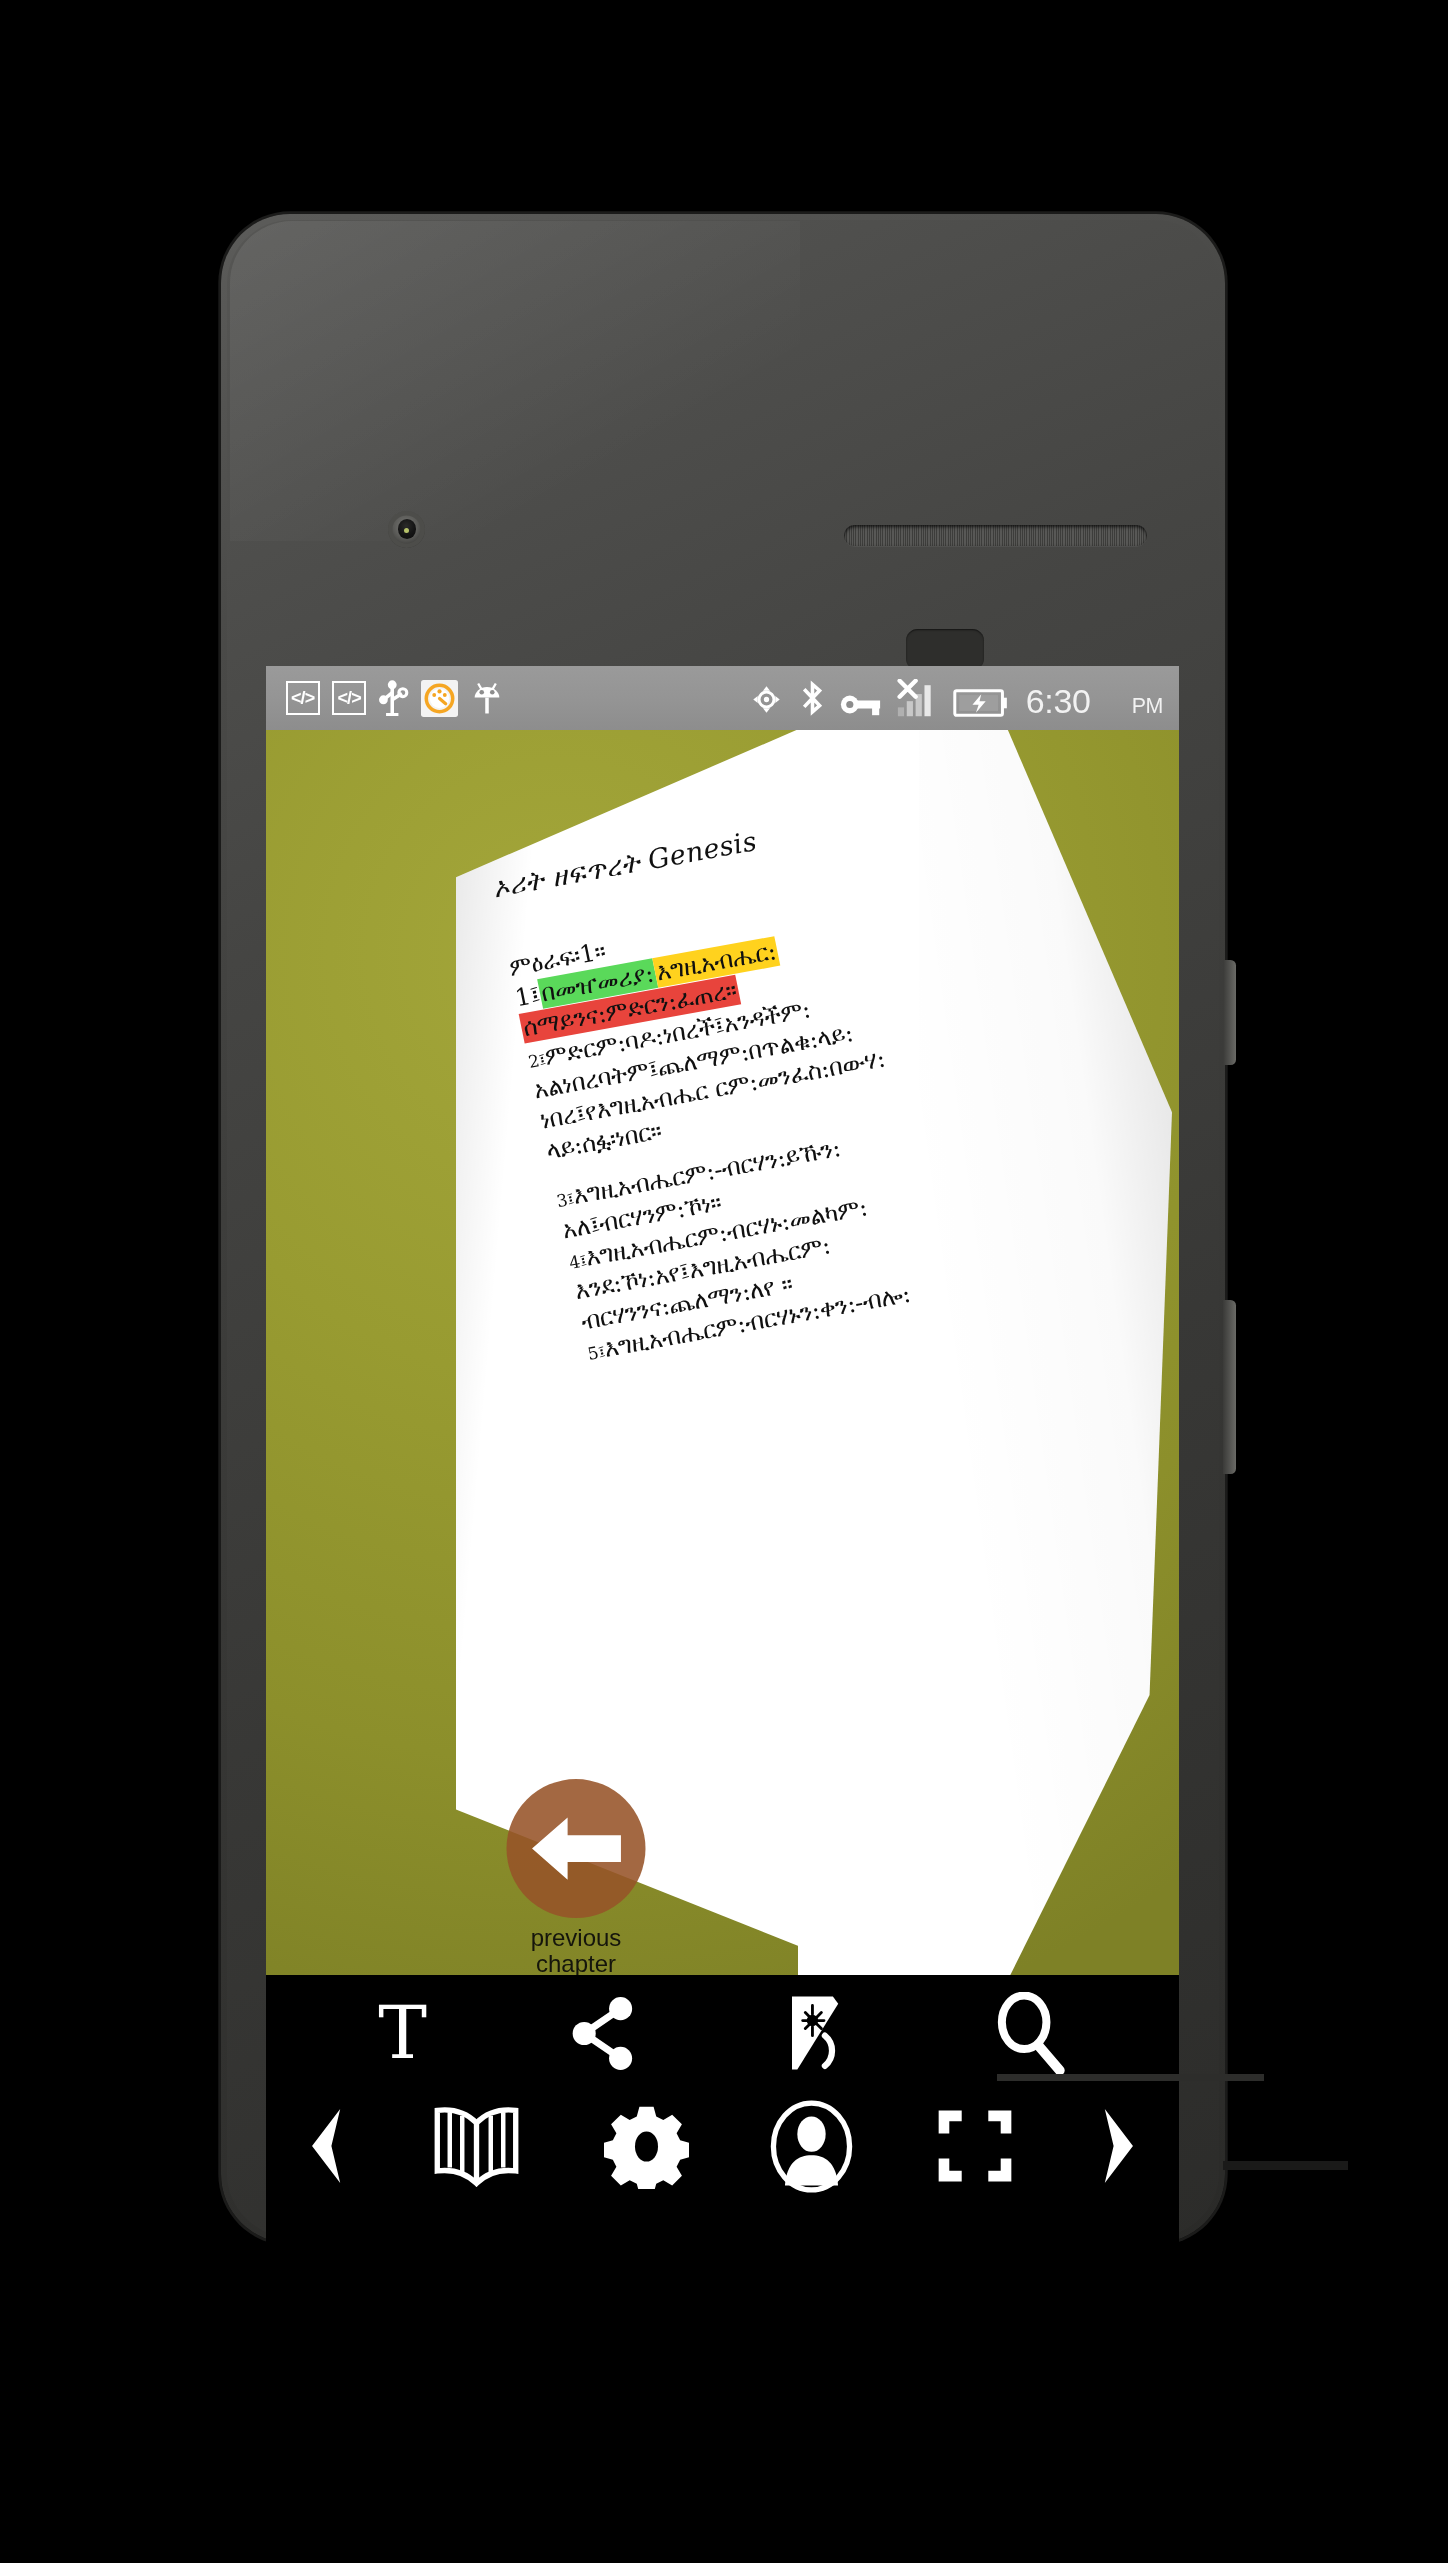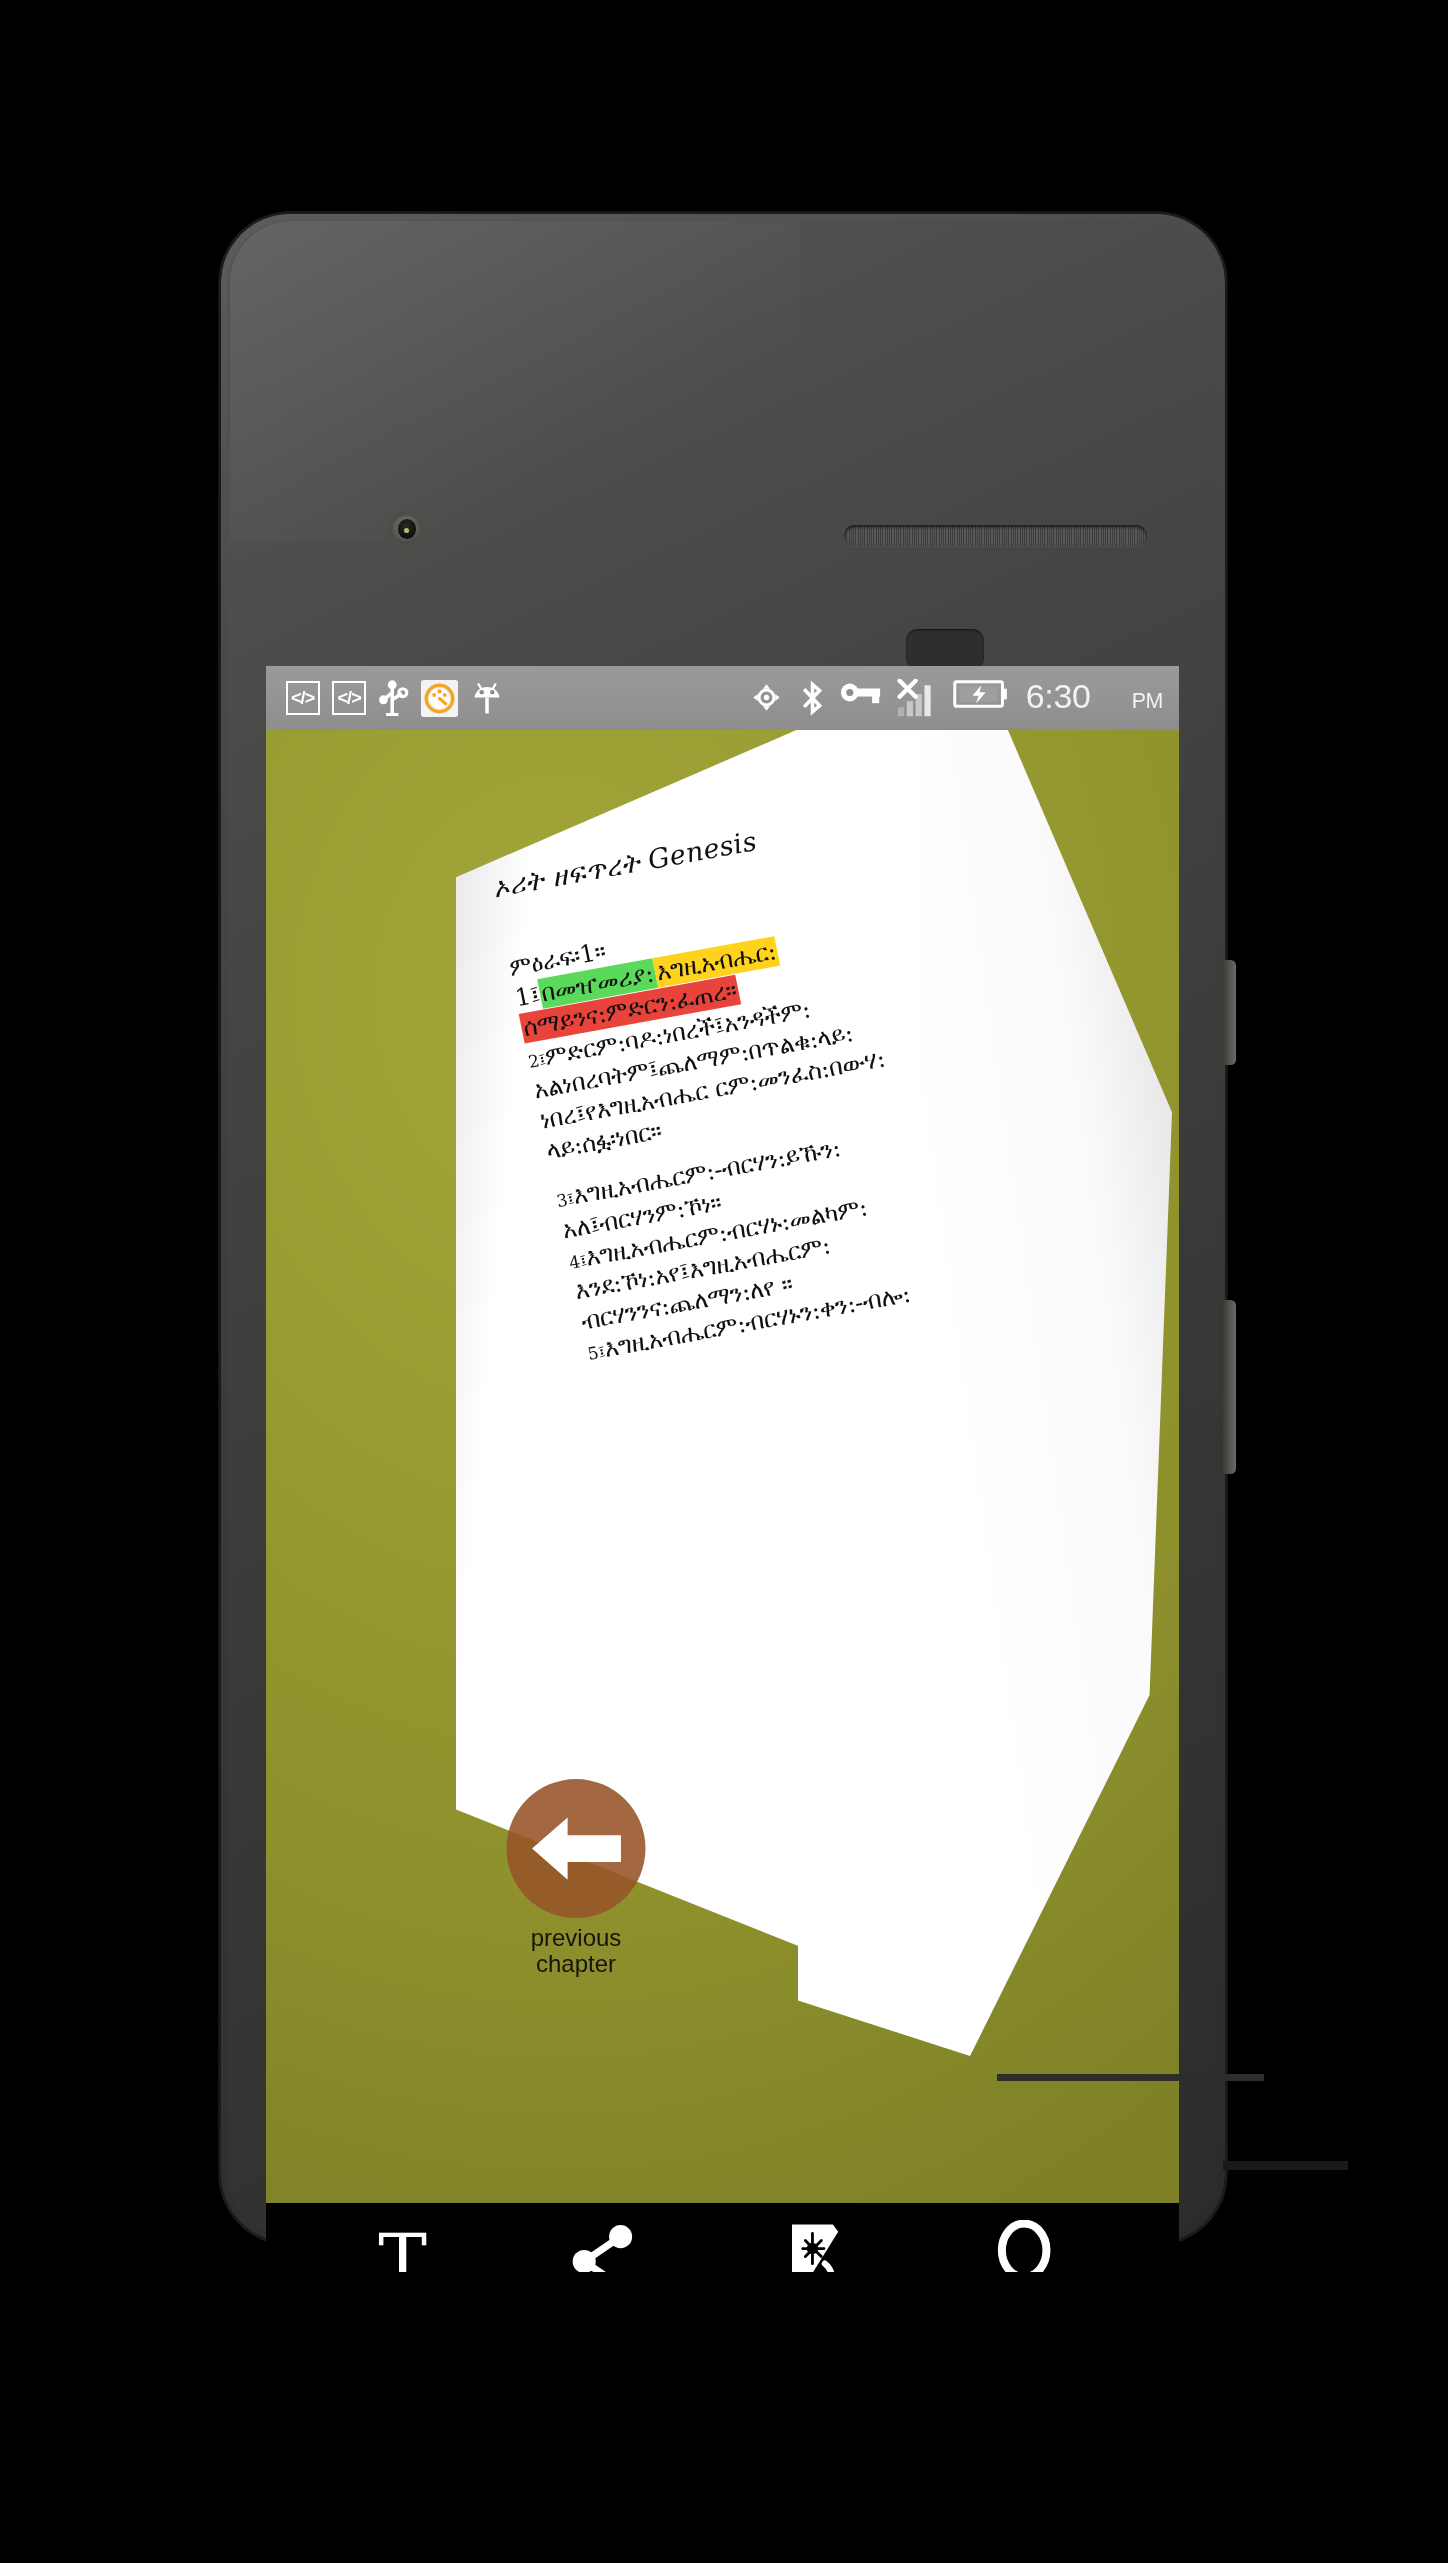--- a/index.html
+++ b/index.html
@@ -60,33 +60,33 @@
     background:#000;overflow:hidden;
   }
 
   
   #status-bar{
     position:relative;height:64px;width:100%;
     background:linear-gradient(180deg,#9a9a9a 0%,#949494 55%,#8d8d8d 100%);
     display:flex;align-items:center;box-sizing:border-box;padding:0 16px 0 19.6px;
   }
   #status-left{display:flex;align-items:center;gap:12.5px;}
-  #status-right{display:flex;align-items:flex-start;gap:15px;margin-left:auto;}
+  #status-right{display:flex;align-items:flex-end;gap:15px;margin-left:auto;}
   .sb-icon{display:block;}
   .sb-box{width:34px;height:34px;border:2.7px solid #fff;display:flex;align-items:center;
           justify-content:center;box-sizing:border-box;}
   .sb-box span{color:#fff;font-size:18px;font-weight:bold;line-height:1;letter-spacing:-0.9px;
                font-family:"Liberation Sans",sans-serif;}
   #status-clock{color:#f2f2f2;font-size:34px;letter-spacing:-0.4px;line-height:1;
                 display:flex;align-items:baseline;gap:5.3px;margin-left:3.6px;}
   #status-clock .ampm{font-size:21.4px;margin-left:36px;}
 
   
   #reader-viewport{
-    position:relative;width:100%;height:1473px;overflow:hidden;
+    position:relative;width:100%;height:1245px;overflow:hidden;
     background:radial-gradient(120% 90% at 32% 18%, #a3a63a 0%, #989b31 38%, #8c8f2b 72%, #7e8126 100%);
   }
 
   
   #book-page-left{
     position:absolute;left:190px;top:-53px;width:463px;height:1317px;background:#fff;
     clip-path:polygon(0% 15.2%, 100% 0%, 100% 100%, 0% 86%);
     box-shadow:-4.4px 0 19.6px rgba(0,0,0,.22);
   }
   #left-page-shade{

